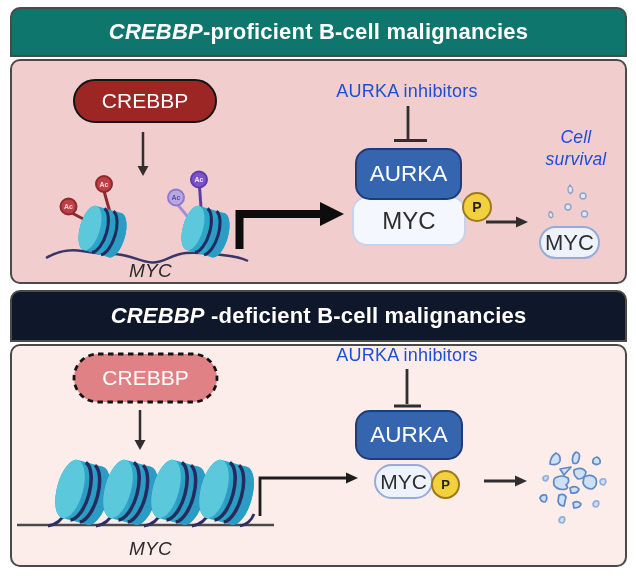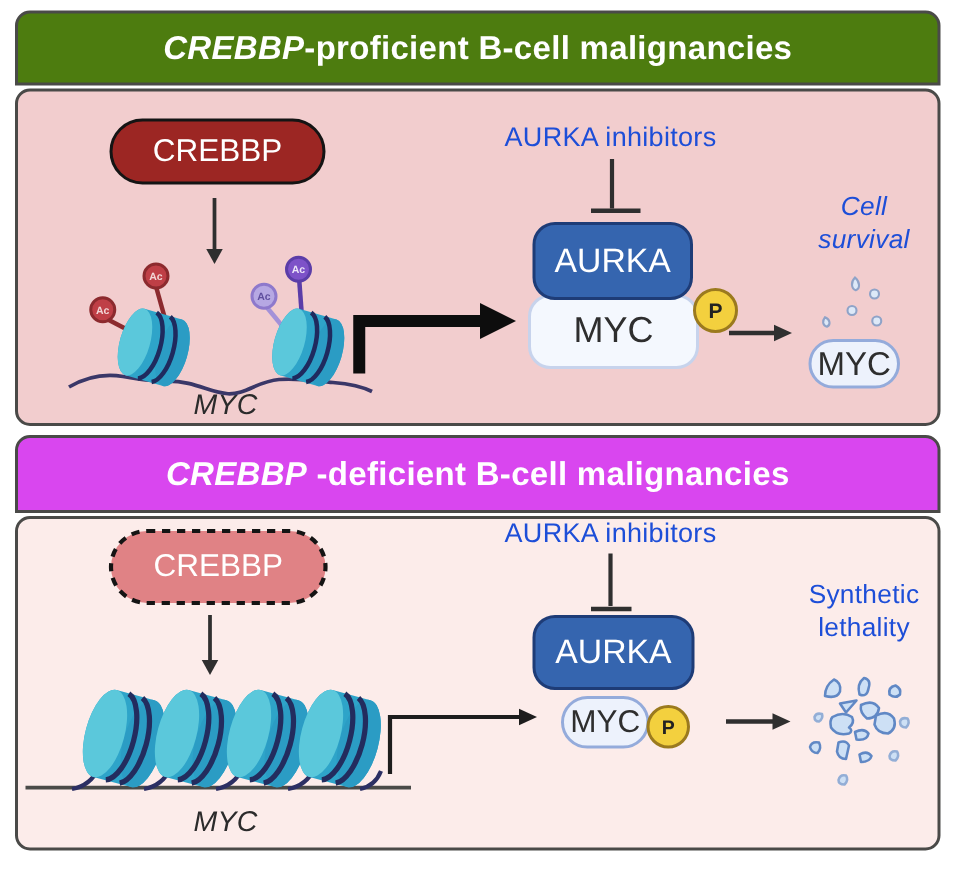--- a/index.html
+++ b/index.html
@@ -11,39 +11,38 @@
        color:#fff;font-weight:bold;font-size:22px;letter-spacing:0.2px;}
   .body{left:10px;width:617px;border:2px solid #4a4a48;border-radius:10px;}
   .pill{display:flex;align-items:center;justify-content:center;color:#fff;font-size:21px;}
   .lbl{color:#1d4ed8;text-align:center;line-height:22px;font-size:18px;letter-spacing:0.2px;}
   .myclbl{color:#2b2b2b;font-style:italic;font-size:19px;font-weight:400;letter-spacing:0.2px;}
 </style>
 </head>
 <body>
 <div id="stage">
 
-  <div class="abs hdr" style="top:7px;height:50px;background:#4d7c0f;">
+  <div class="abs hdr" style="top:7px;height:50px;background:#0f766e;">
       <span><i>CREBBP</i>-proficient B-cell malignancies</span>
     </div>
   <div class="abs body" style="top:59px;height:225px;background:#f2cdce;"></div>
-  <div class="abs hdr" style="top:290px;height:52px;background:#d946ef;">
+  <div class="abs hdr" style="top:290px;height:52px;background:#0f172a;">
       <span><i>CREBBP</i>&nbsp;-deficient B-cell malignancies</span>
     </div>
   <div class="abs body" style="top:344px;height:223px;background:#fcecea;"></div>
 
   <div class="abs pill" style="left:73px;top:79px;width:144px;height:44px;border-radius:22px;background:#9c2623;border:2.5px solid #141414;">CREBBP</div>
 
   <div class="abs pill" style="left:74px;top:354px;width:143px;height:48px;border-radius:24px;background:#e08285;">CREBBP</div>
 
   <div class="abs lbl" style="left:327px;top:80px;width:160px;">AURKA inhibitors</div>
   <div class="abs lbl" style="left:327px;top:344px;width:160px;">AURKA inhibitors</div>
 
   <div class="abs lbl" style="left:536px;top:126px;width:80px;font-size:17.5px;font-style:italic;">Cell survival</div>
 
-  <div class="abs lbl" style="left:531px;top:385px;width:90px;font-size:17.5px;">Synthetic lethality</div>
 
   <div class="abs pill" style="left:352px;top:196px;width:114px;height:50px;border-radius:15px;background:#f4f8fe;border:2.5px solid #c7d3ec;color:#2e2e2e;font-size:24px;">MYC</div>
   <div class="abs pill" style="left:355px;top:148px;width:107px;height:52px;border-radius:15px;background:#3565af;border:2.5px solid #1e3c77;font-size:22.5px;">AURKA</div>
   <div class="abs pill" style="left:462px;top:192px;width:30px;height:30px;border-radius:50%;background:#f3d03e;border:2px solid #9b7a1e;color:#222;font-size:14px;font-weight:bold;">P</div>
   <div class="abs pill" style="left:539px;top:226px;width:61px;height:33px;border-radius:17px;background:#edf2fc;border:2px solid #94abdb;color:#2e2e2e;font-size:22px;">MYC</div>
 
   <div class="abs pill" style="left:355px;top:410px;width:108px;height:50px;border-radius:15px;background:#3565af;border:2.5px solid #1e3c77;font-size:22.5px;">AURKA</div>
   <div class="abs pill" style="left:374px;top:464px;width:59px;height:35px;border-radius:17.5px;background:#edf2fc;border:2px solid #94abdb;color:#2e2e2e;font-size:21px;">MYC</div>
   <div class="abs pill" style="left:431px;top:470px;width:29px;height:29px;border-radius:50%;background:#f3d03e;border:2px solid #9b7a1e;color:#222;font-size:13px;font-weight:bold;">P</div>
 

